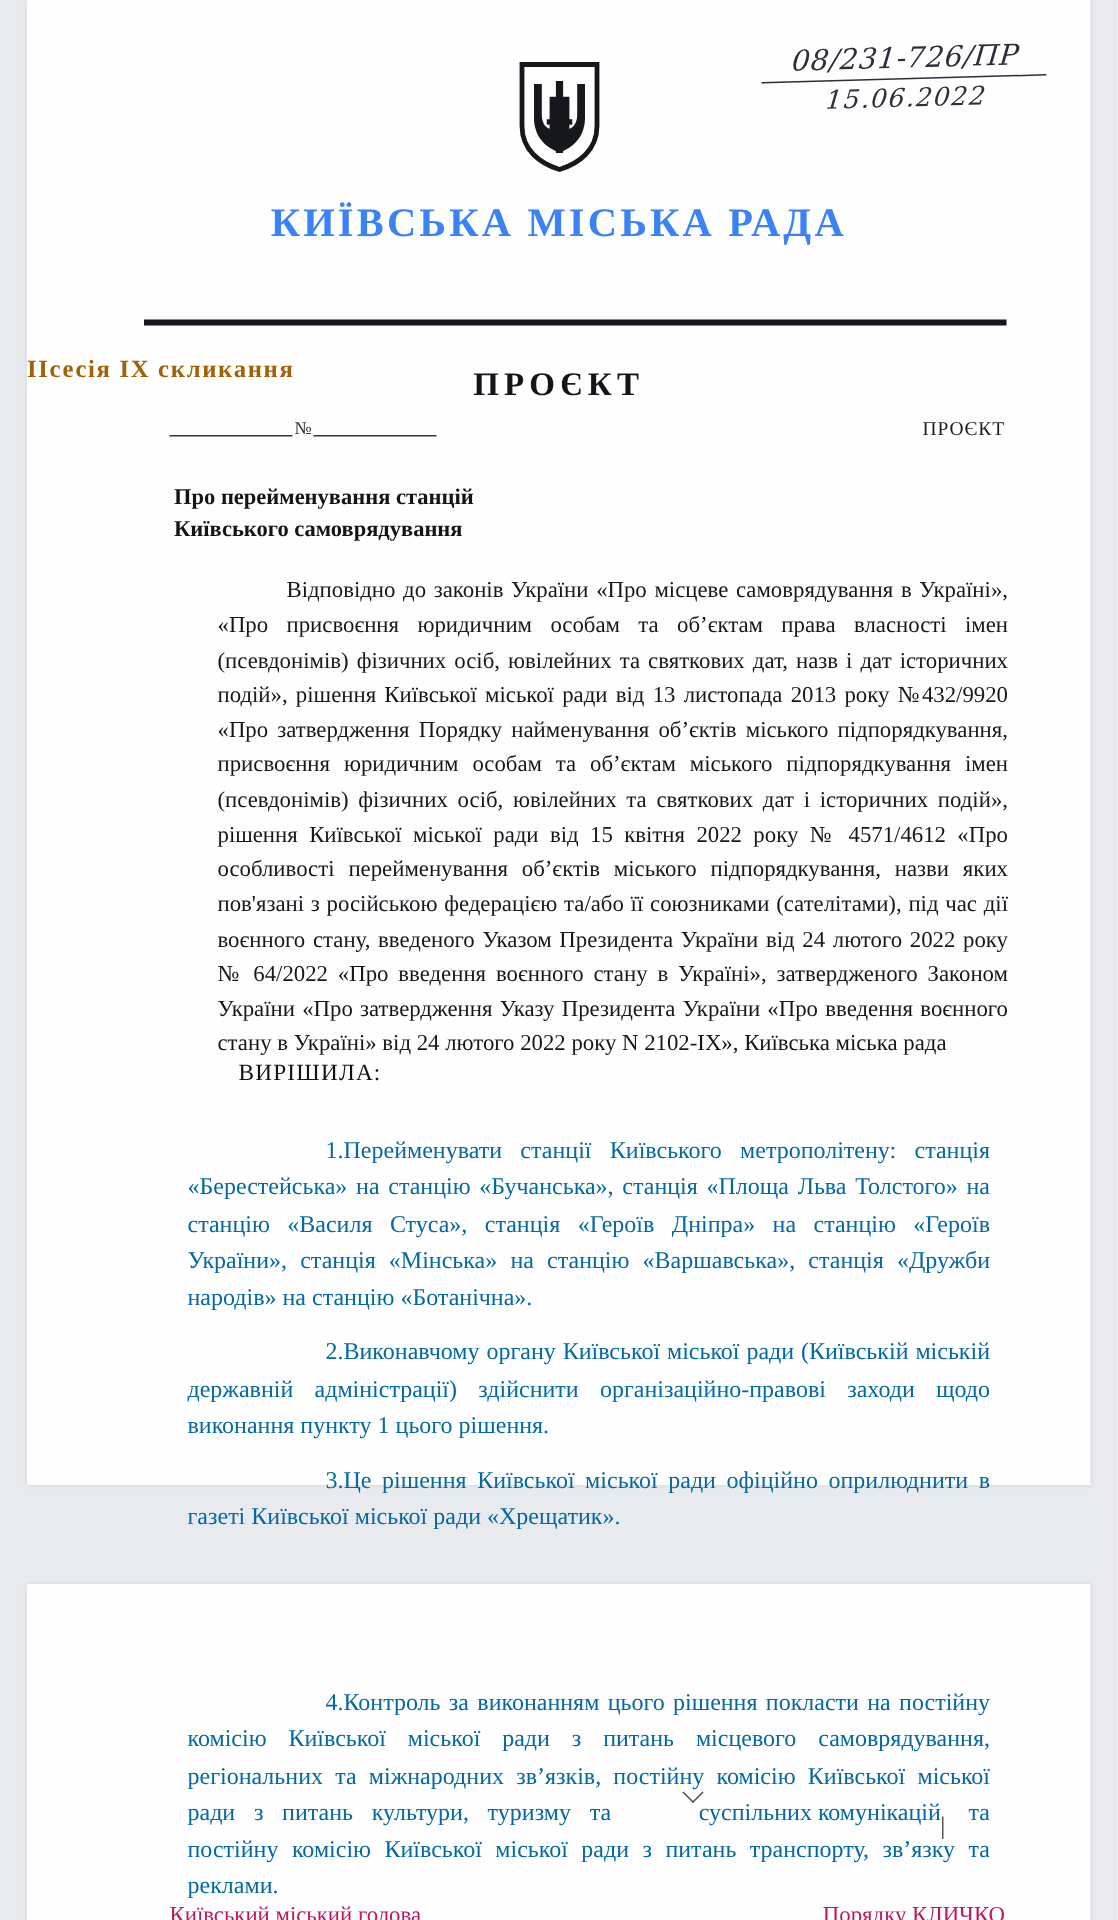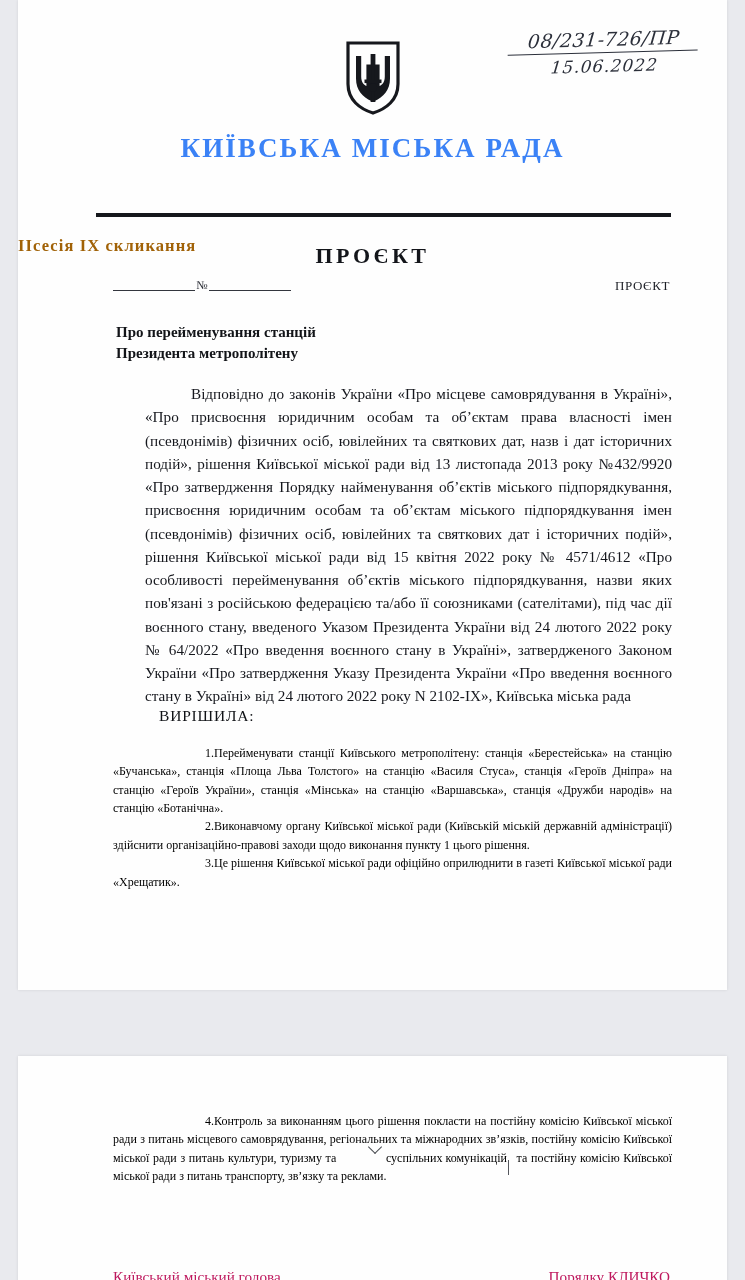--- a/index.html
+++ b/index.html
@@ -155,25 +155,25 @@
     font-weight: normal;
     letter-spacing: 0.8px;
     color: #101216;
   }
 
   .items-block {
     position: absolute;
     top: 744px; left: 95px; right: 55px;
   }
   p.item {
-    margin: 0;
+    margin: 12px;
     text-align: justify;
-    font-size: 12px;
+    font-size: 16px;
     line-height: 1.53;
-    color: #000000;
+    color: #0369a1;
     text-indent: 46px;
   }
   .itemnum { display: inline-block; min-width: 44px; }
 
   
   .p2-block {
     position: absolute;
     top: 56px; left: 95px; right: 55px;
   }
   .correction {
@@ -247,21 +247,21 @@
       <div class="numline">
         <span class="dash"></span>
         <span class="no">№</span>
         <span class="dash"></span>
       </div>
 
       <div class="project-label">ПРОЄКТ</div>
 
       <div class="subject">
         <div>Про перейменування станцій</div>
-        <div>Президента метрополітену</div>
+        <div>Київського самоврядування</div>
       </div>
 
       <div class="body-block">
         <p class="para">Відповідно до законів України «Про місцеве самоврядування в Україні», «Про присвоєння юридичним особам та об’єктам права власності імен (псевдонімів) фізичних осіб, ювілейних та святкових дат, назв і дат історичних подій», рішення Київської міської ради від 13 листопада 2013 року №432/9920 «Про затвердження Порядку найменування об’єктів міського підпорядкування, присвоєння юридичним особам та об’єктам міського підпорядкування імен (псевдонімів) фізичних осіб, ювілейних та святкових дат і історичних подій», рішення Київської міської ради від 15 квітня 2022 року № 4571/4612 «Про особливості перейменування об’єктів міського підпорядкування, назви яких пов'язані з російською федерацією та/або її союзниками (сателітами), під час дії воєнного стану, введеного Указом Президента України від 24 лютого 2022 року № 64/2022 «Про введення воєнного стану в Україні», затвердженого Законом України «Про затвердження Указу Президента України «Про введення воєнного стану в Україні» від 24 лютого 2022 року N 2102-IX», Київська міська рада</p>
       </div>
 
       <div class="resolved">ВИРІШИЛА:</div>
 
       <div class="items-block">
         <p class="item"><span class="itemnum">1.</span><span>Перейменувати станції Київського метрополітену: станція «Берестейська» на станцію «Бучанська», станція «Площа Льва Толстого» на станцію «Василя Стуса», станція «Героїв Дніпра» на станцію «Героїв України», станція «Мінська» на станцію «Варшавська», станція «Дружби народів» на станцію «Ботанічна».</span></p>

